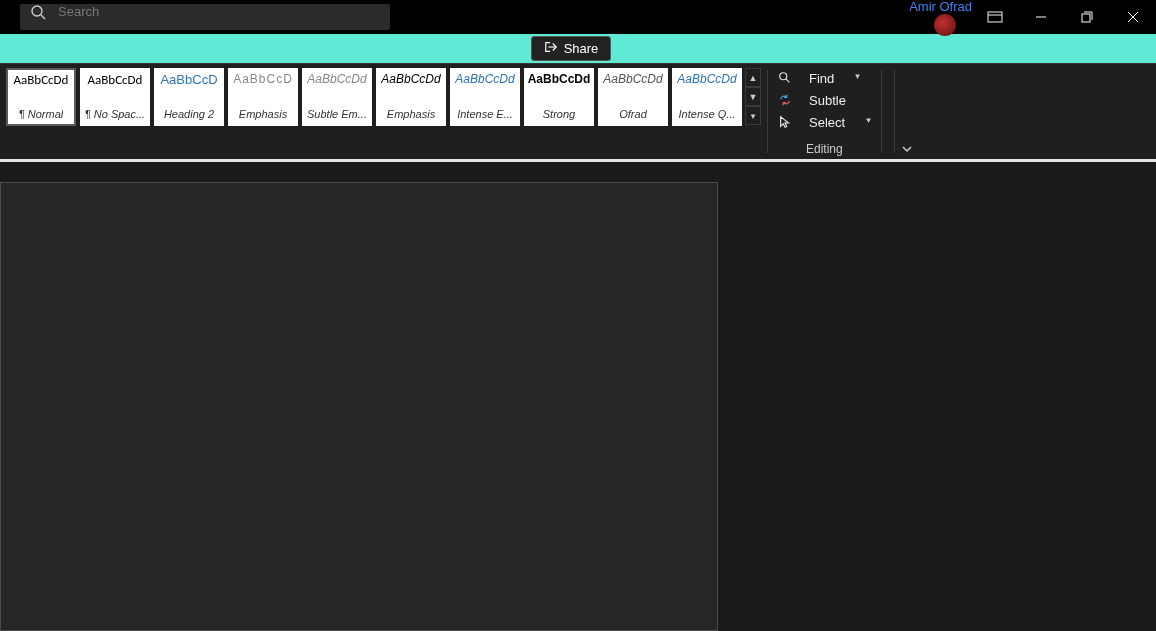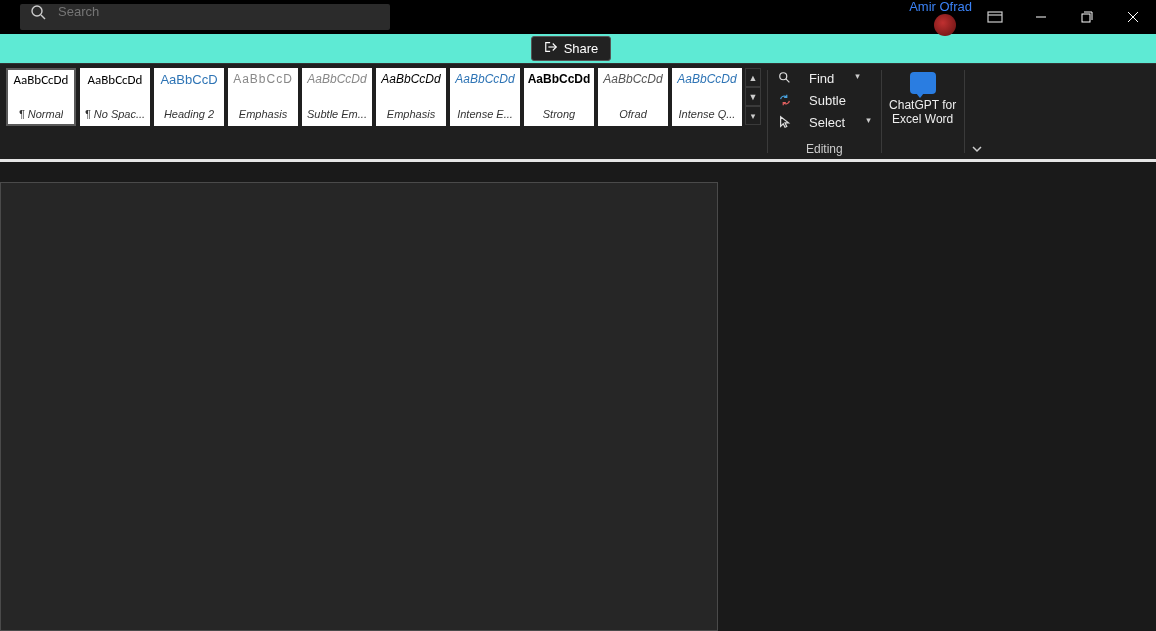--- a/index.html
+++ b/index.html
@@ -213,25 +213,20 @@
         <span>Select</span>
         <span class="chev">▾</span>
       </div>
     </div>
     <div class="ribbon-group-label">Editing</div>
   </div>
 
   <div class="vsep"></div>
 
   <div class="ribbon-group">
-    <div class="chatgpt-btn">
-      <div class="chatgpt-icon"></div>
-      <span>ChatGPT for</span>
-      <span>Excel Word</span>
-    </div>
   </div>
 
   <div class="vsep"></div>
 
   <div class="collapse-btn">
     <svg viewBox="0 0 12 12" width="12" height="12" fill="none" stroke="#ccc" stroke-width="1.5">
         <polyline points="2 4 6 8 10 4"></polyline>
       </svg>
   </div>
 </div>

